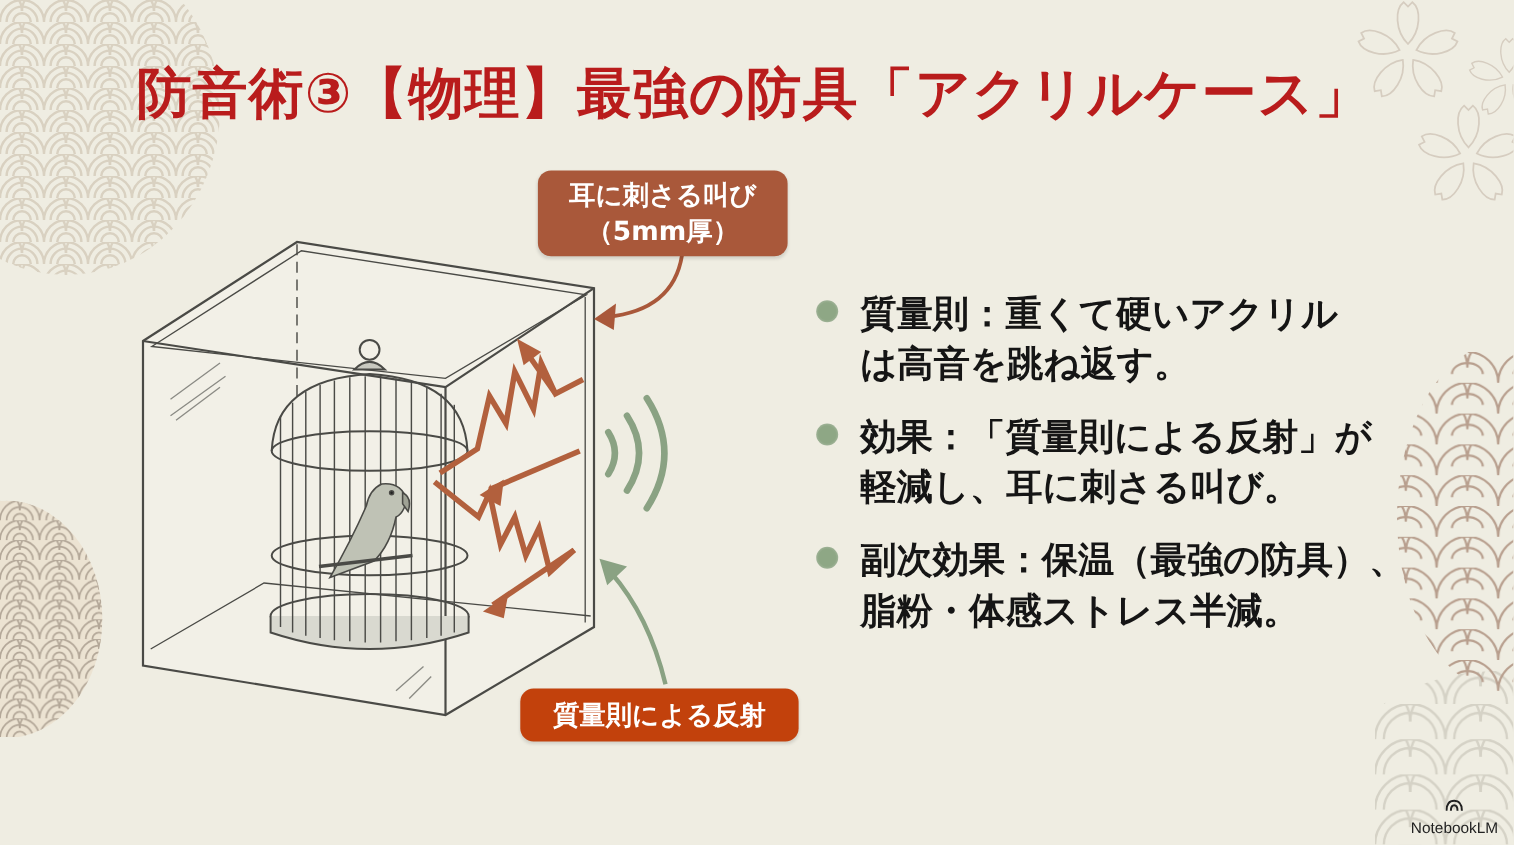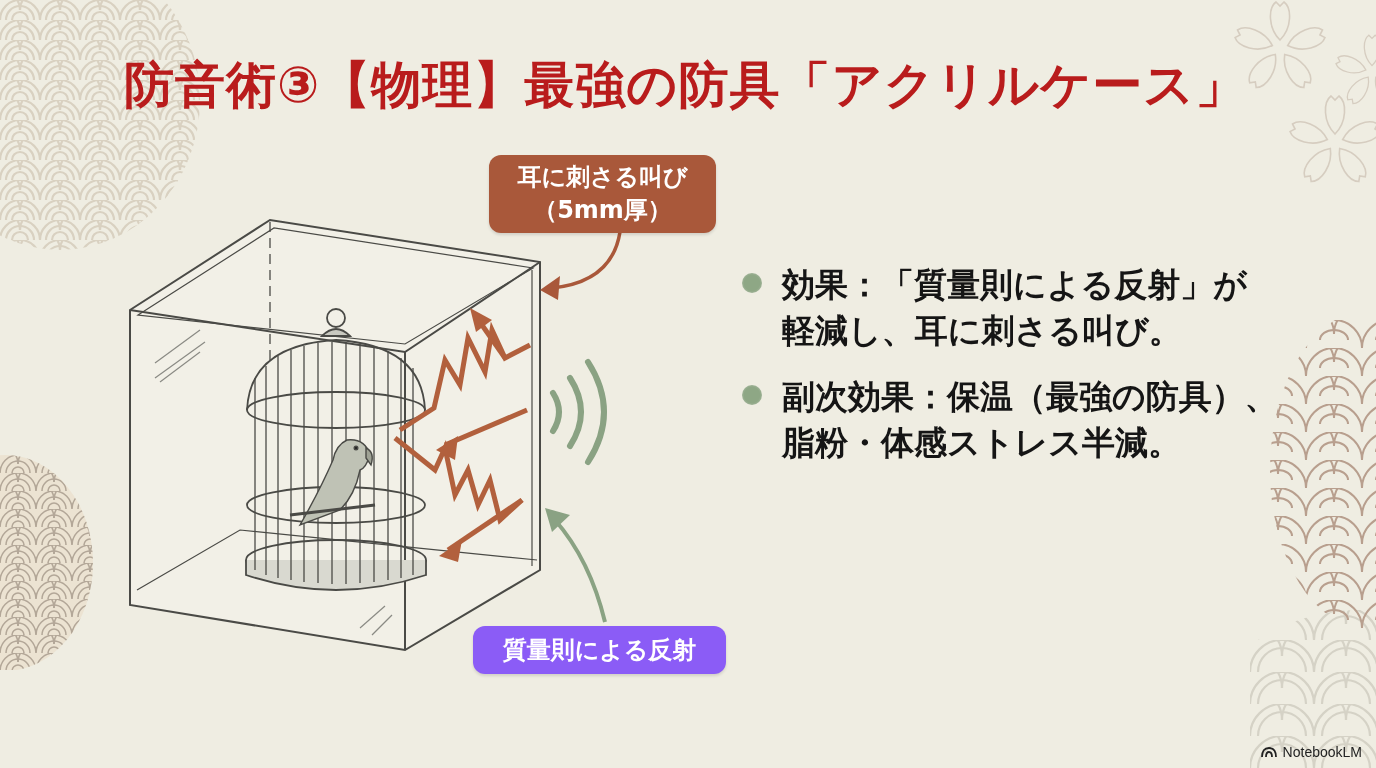--- a/index.html
+++ b/index.html
@@ -18,32 +18,32 @@
   .badge {
     position: absolute; color: #fff; font-weight: bold; text-align: center;
     border-radius: 12px; box-shadow: 0 2px 3px rgba(0,0,0,0.12);
   }
   .badge-top {
     left: 489px; top: 155px; width: 227px; height: 78px;
     background: #a9583a; font-size: 24px; line-height: 33px; padding-top: 6px; box-sizing: border-box;
   }
   .badge-bottom {
     left: 473px; top: 626px; width: 253px; height: 48px;
-    background: #8b5cf6; font-size: 24px; line-height: 48px;
+    background: #c2410c; font-size: 24px; line-height: 48px;
   }
   .bullets { position: absolute; left: 740px; top: 262px; width: 560px; margin: 0; padding: 0; list-style: none; }
   .bullet-item { position: relative; padding-left: 42px; margin-bottom: 20px; }
   .bullet-dot {
     position: absolute; left: 2px; top: 11px; width: 20px; height: 20px; border-radius: 50%;
     background: radial-gradient(circle, #8ea785 55%, #a9b9a1 80%, rgba(169,185,161,0) 100%);
   }
   .bullet-line { display: block; font-size: 33px; font-weight: bold; color: #151515; line-height: 46px; white-space: nowrap; }
   .brand {
     position: absolute; right: 14px; bottom: 8px; display: flex; align-items: center; gap: 6px;
-    font-family: "Liberation Sans", sans-serif; font-size: 14px; color: #222;
+    font-family: "Liberation Sans", sans-serif; font-size: 14px; color: #222; flex-direction: column;
   }
 </style>
 </head>
 <body>
 
 <svg class="deco" style="left:0;top:0" width="210" height="260" viewBox="0 0 210 260">
   <defs>
     <pattern id="sei1" width="40" height="20" patternUnits="userSpaceOnUse">
       <g fill="none" stroke="#d9d1c1" stroke-width="2.2">
         <path d="M0 20 a20 20 0 0 1 40 0"></path>
@@ -217,20 +217,25 @@
 
 <div class="badge badge-top">
   <div>耳に刺さる叫び</div>
   <div>（5mm厚）</div>
 </div>
 <div class="badge badge-bottom">質量則による反射</div>
 
 <ul class="bullets">
   <li class="bullet-item">
     <span class="bullet-dot"></span>
+    <span class="bullet-line">質量則：重くて硬いアクリル</span>
+    <span class="bullet-line">は高音を跳ね返す。</span>
+  </li>
+  <li class="bullet-item">
+    <span class="bullet-dot"></span>
     <span class="bullet-line">効果：「質量則による反射」が</span>
     <span class="bullet-line">軽減し、耳に刺さる叫び。</span>
   </li>
   <li class="bullet-item">
     <span class="bullet-dot"></span>
     <span class="bullet-line">副次効果：保温（最強の防具）、</span>
     <span class="bullet-line">脂粉・体感ストレス半減。</span>
   </li>
 </ul>
 

